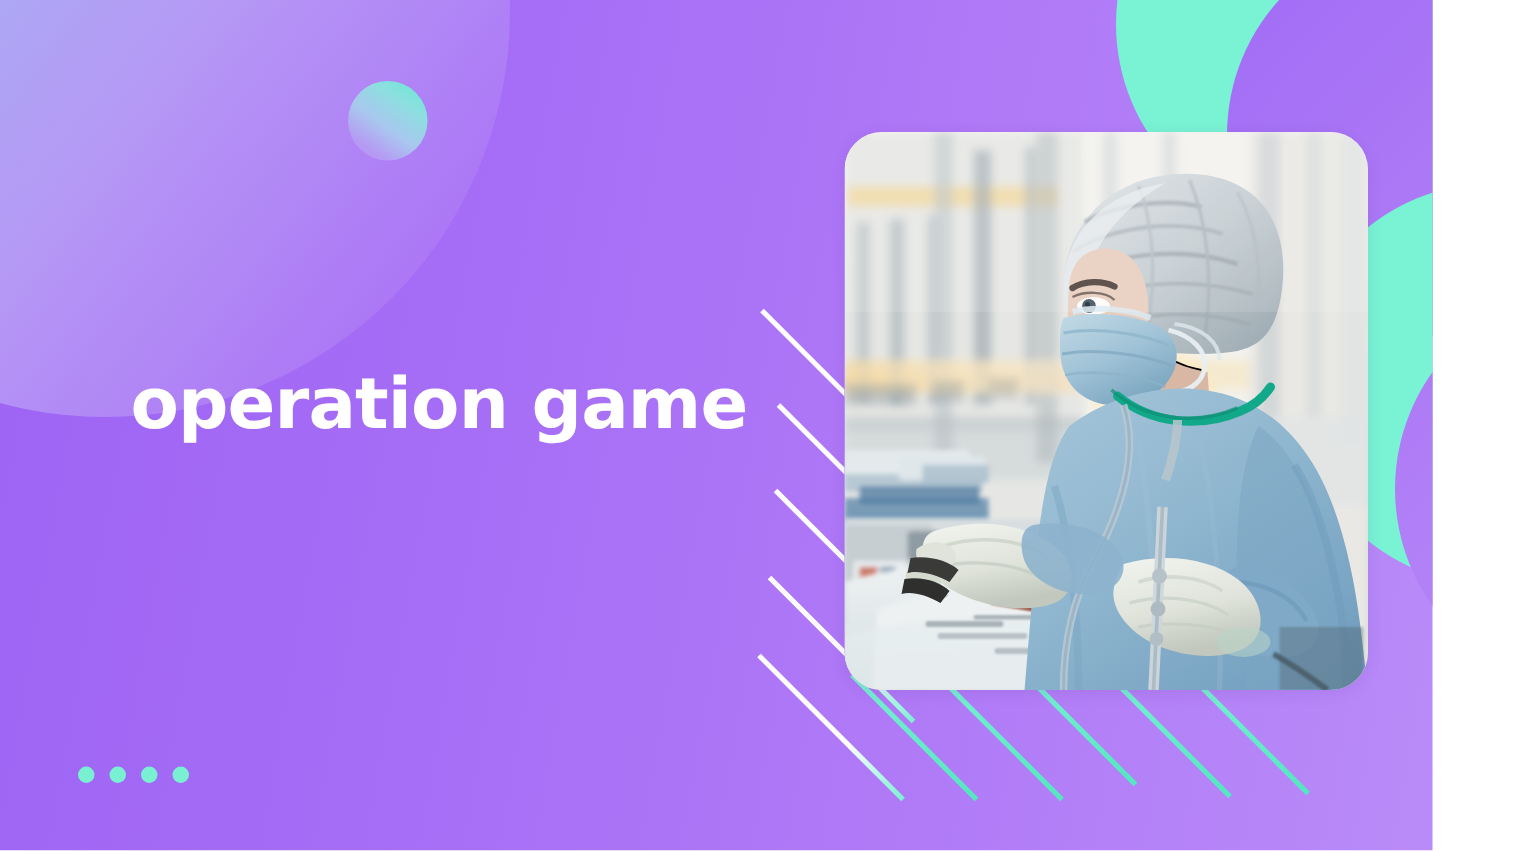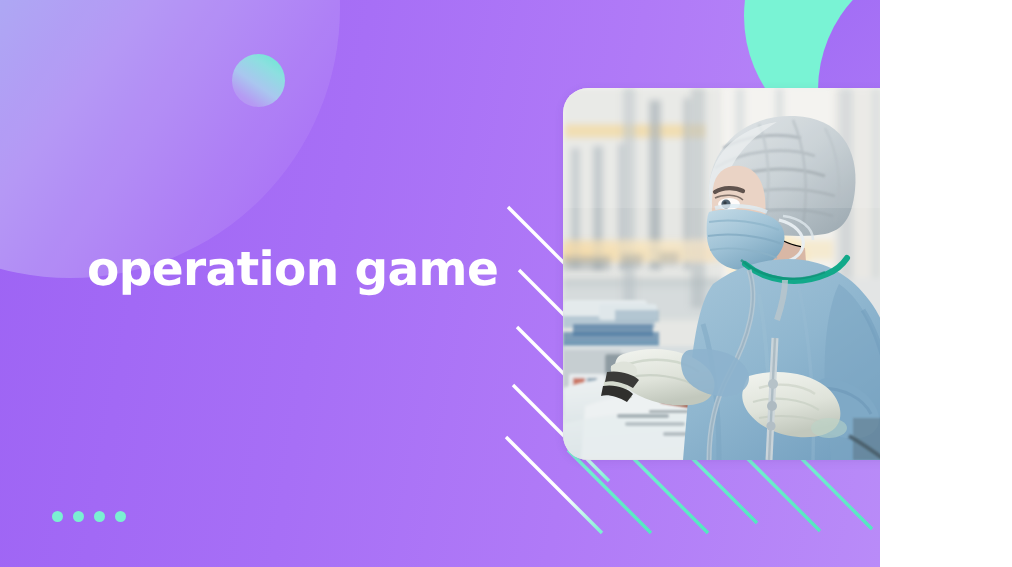--- a/index.html
+++ b/index.html
@@ -1,21 +1,21 @@
 <!DOCTYPE html>
 <html><head>
 <meta charset="utf-8">
 <style>
   html,body{margin:0;padding:0;}
   body{
     width:1012px;height:567px;overflow:hidden;
     font-family:"Liberation Sans", sans-serif;
   }
   #stage{
-    position:relative;width:880px;height:567px;overflow:hidden;
+    position:relative;width:955px;height:567px;overflow:hidden;
     background:linear-gradient(100deg,#9d63f4 0%,#a76ff6 38%,#b07af7 66%,#b98bf8 100%);
   }
 
   
   .blob-topleft{
     position:absolute;left:-200px;top:-262px;width:540px;height:540px;border-radius:50%;
     background:radial-gradient(circle at 72% 78%, rgba(168,124,246,0.55) 0%, rgba(171,160,247,0.75) 38%, rgba(160,196,247,0.95) 72%, rgba(150,212,246,1) 100%);
     background:linear-gradient(128deg,#9ad4f2 0%,#a9b6f4 32%,#b79bf6 58%,#ad79f6 85%,#a86ff5 100%);
     opacity:.95;filter:blur(0.4px);
   }

